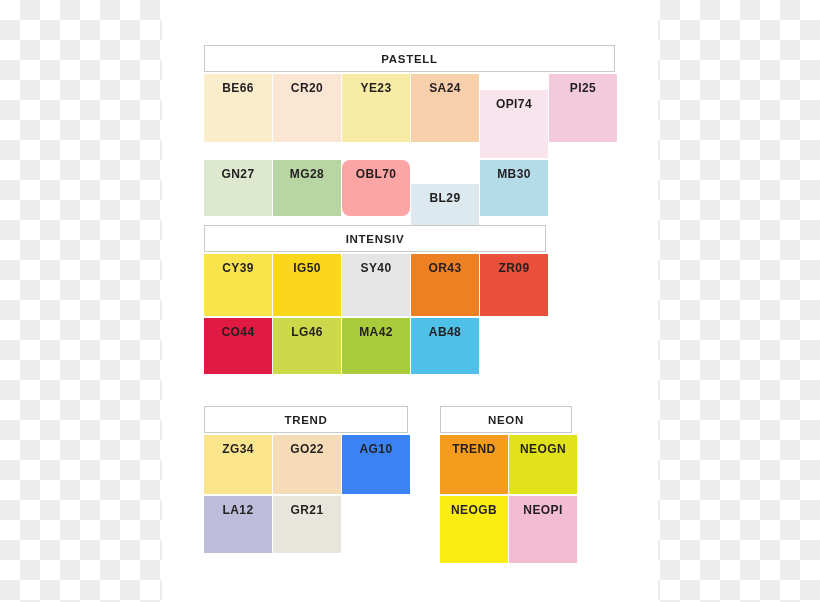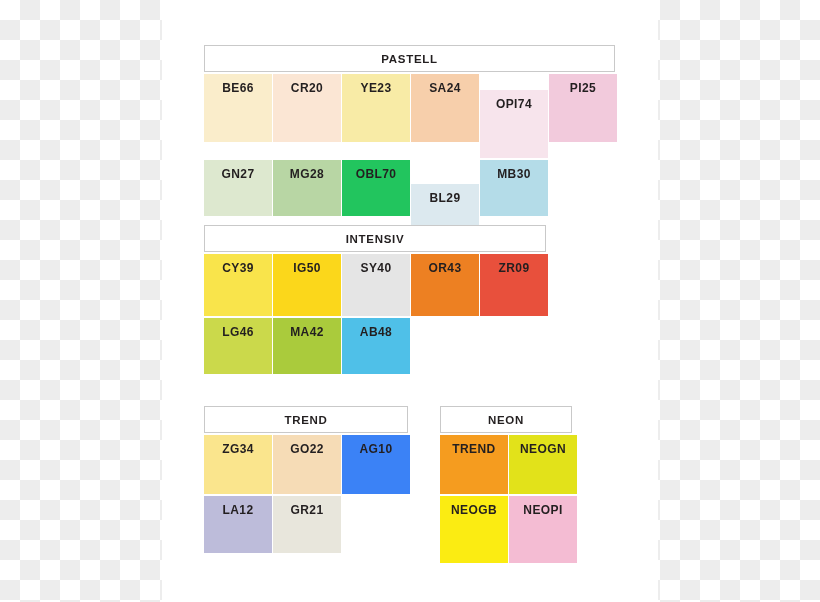--- a/index.html
+++ b/index.html
@@ -101,21 +101,21 @@
               <span class="lbl">PI25</span>
             </div>
         </div>
         <div class="row row-b">
           <div class="swatch" style="background-color:#DDE8CF;">
               <span class="lbl">GN27</span>
             </div>
           <div class="swatch" style="background-color:#B8D6A4;">
               <span class="lbl">MG28</span>
             </div>
-          <div class="swatch" style="background-color:#22c55e;">
+          <div class="swatch" style="background-color:#fca5a5;border-radius:8px;">
               <span class="lbl">OBL70</span>
             </div>
           <div class="swatch" style="background-color:#DCE9EF;margin-top:24px;">
               <span class="lbl">BL29</span>
             </div>
           <div class="swatch" style="background-color:#B4DCE8;">
               <span class="lbl">MB30</span>
             </div>
         </div>
       </div>
@@ -135,20 +135,23 @@
               <span class="lbl">SY40</span>
             </div>
           <div class="swatch" style="background-color:#ED8022;">
               <span class="lbl">OR43</span>
             </div>
           <div class="swatch" style="background-color:#E8503C;">
               <span class="lbl">ZR09</span>
             </div>
         </div>
         <div class="row row-b">
+          <div class="swatch" style="background-color:#E01A42;">
+              <span class="lbl">CO44</span>
+            </div>
           <div class="swatch" style="background-color:#CBD94B;">
               <span class="lbl">LG46</span>
             </div>
           <div class="swatch" style="background-color:#AACB3C;">
               <span class="lbl">MA42</span>
             </div>
           <div class="swatch" style="background-color:#4FC0E8;">
               <span class="lbl">AB48</span>
             </div>
         </div>

